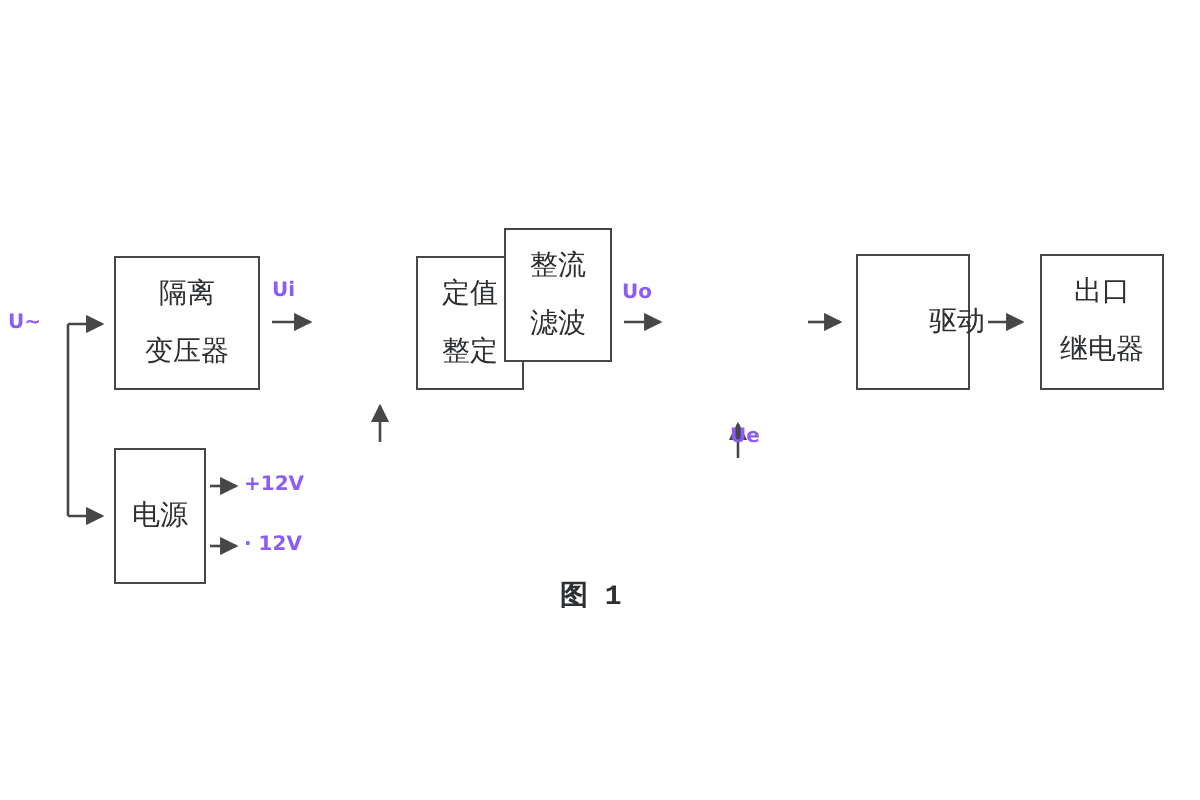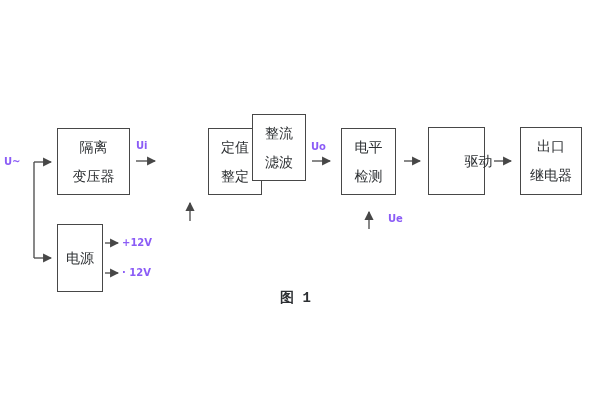--- a/index.html
+++ b/index.html
@@ -52,21 +52,21 @@
     position: absolute;
     font-size: 10px;
     font-weight: 600;
     line-height: 14px;
     color: #8b5cf6;
     white-space: nowrap;
   }
   .l-uin  { left: 4px;   top: 155px; }
   .l-ui   { left: 136px; top: 139px; }
   .l-uo   { left: 311px; top: 140px; }
-  .l-ue   { left: 388px; top: 212px; }
+  .l-ue   { left: 365px; top: 212px; }
   .l-p12  { left: 122px; top: 236px; }
   .l-m12  { left: 122px; top: 266px; }
   .caption {
     position: absolute;
     left: 280px;
     top: 289px;
     font-size: 14px;
     font-weight: 600;
     color: #2d3033;
     white-space: nowrap;
@@ -108,24 +108,20 @@
   <div class="block b-setting">
     <span>定值</span>
     <span>整定</span>
   </div>
 
   <div class="block b-rectifier">
     <span>整流</span>
     <span>滤波</span>
   </div>
 
-  <div class="block b-level">
-    <span>电平</span>
-    <span>检测</span>
-  </div>
 
   <div class="block b-driver">
     <span>驱动</span>
   </div>
 
   <div class="block b-relay">
     <span>出口</span>
     <span>继电器</span>
   </div>
 

